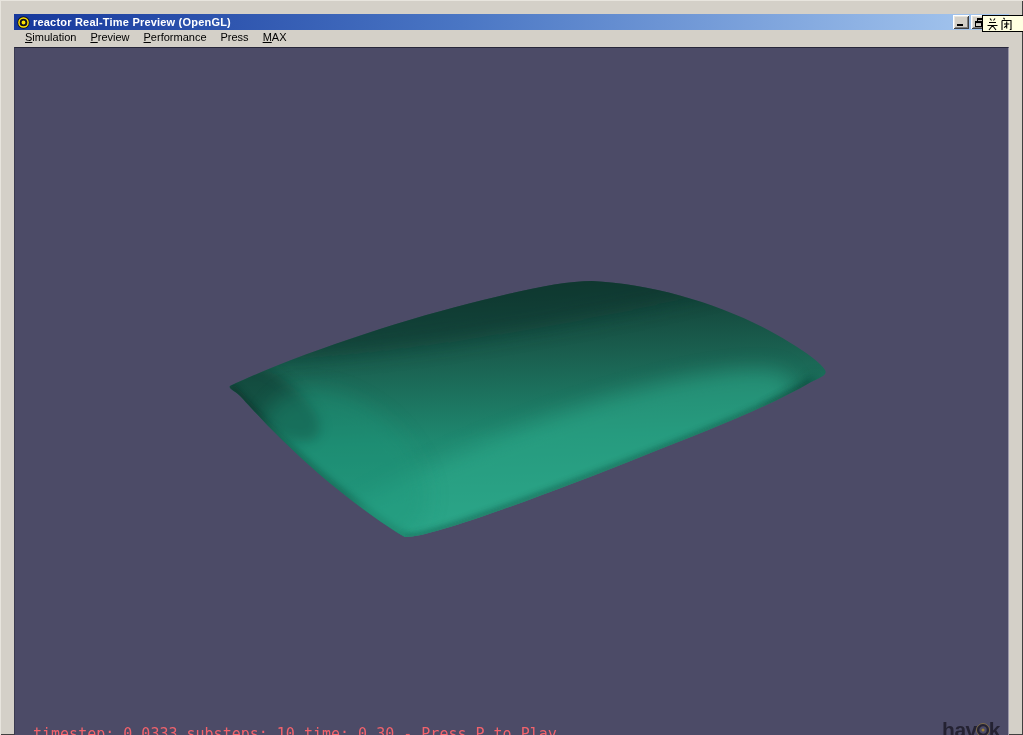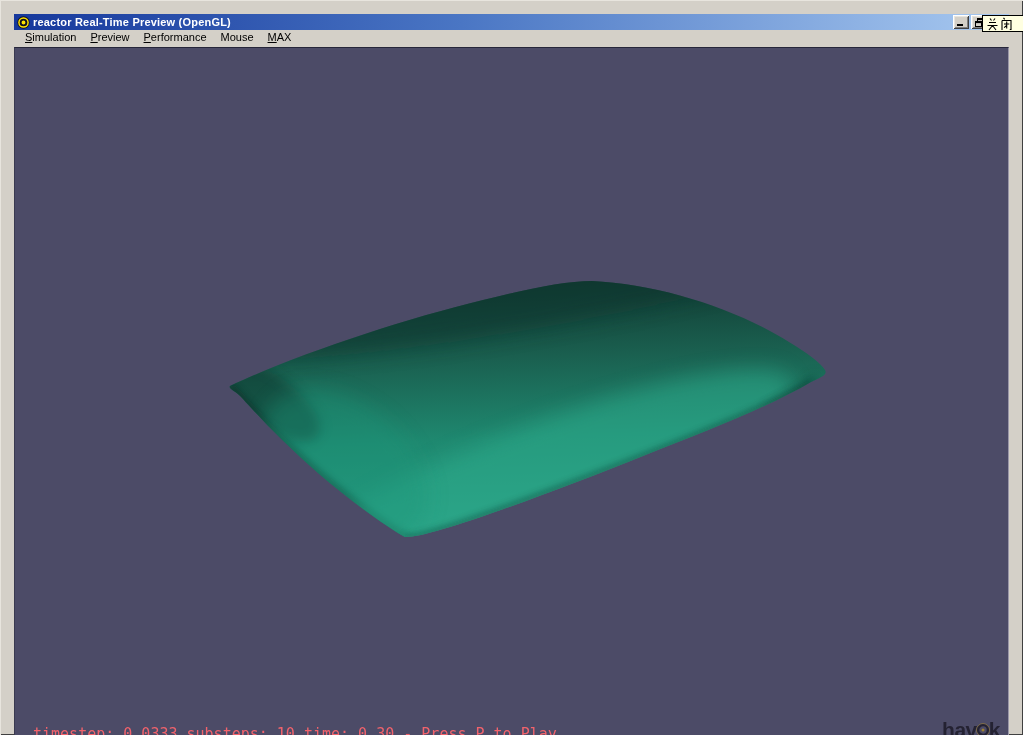--- a/index.html
+++ b/index.html
@@ -77,21 +77,21 @@
           <path d="M0.5 0.5 L7.5 7.5 M7.5 0.5 L0.5 7.5" stroke="#000" stroke-width="1.7"></path>
         </svg>
       </button>
     </span>
   </div>
 
   <div class="menubar">
     <span class="menu-item ulf">Simulation</span>
     <span class="menu-item ulf">Preview</span>
     <span class="menu-item ulf">Performance</span>
-    <span class="menu-item">Mouse</span>
+    <span class="menu-item">Press</span>
     <span class="menu-item ulf">MAX</span>
   </div>
 
   <div class="viewport">
 
     <svg class="scene" viewBox="0 0 1019 698">
       <defs>
         <linearGradient id="bodyGrad" x1="0.38" y1="0" x2="0.46" y2="1">
           <stop offset="0" stop-color="#113931"></stop>
           <stop offset="0.30" stop-color="#1a5f4f"></stop>

